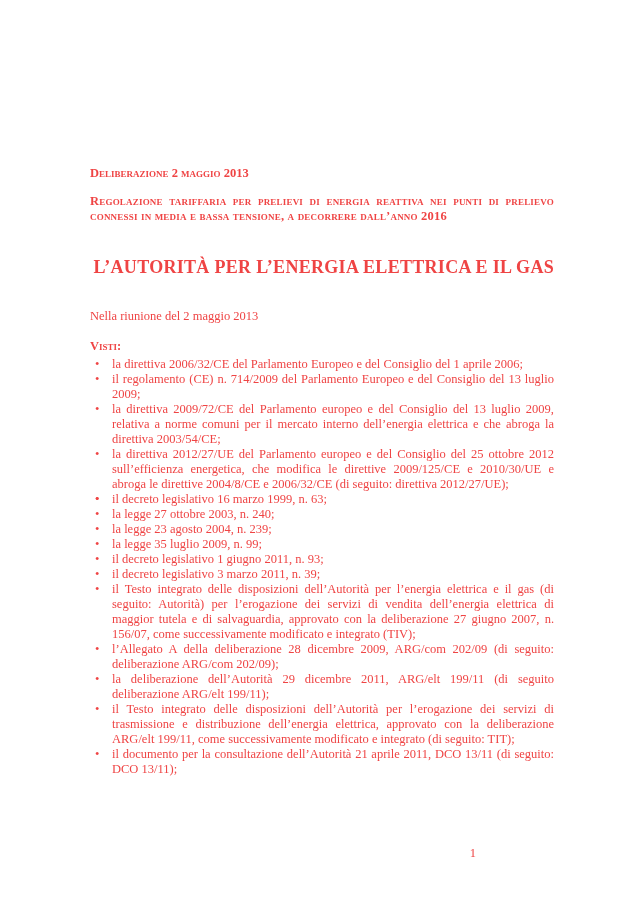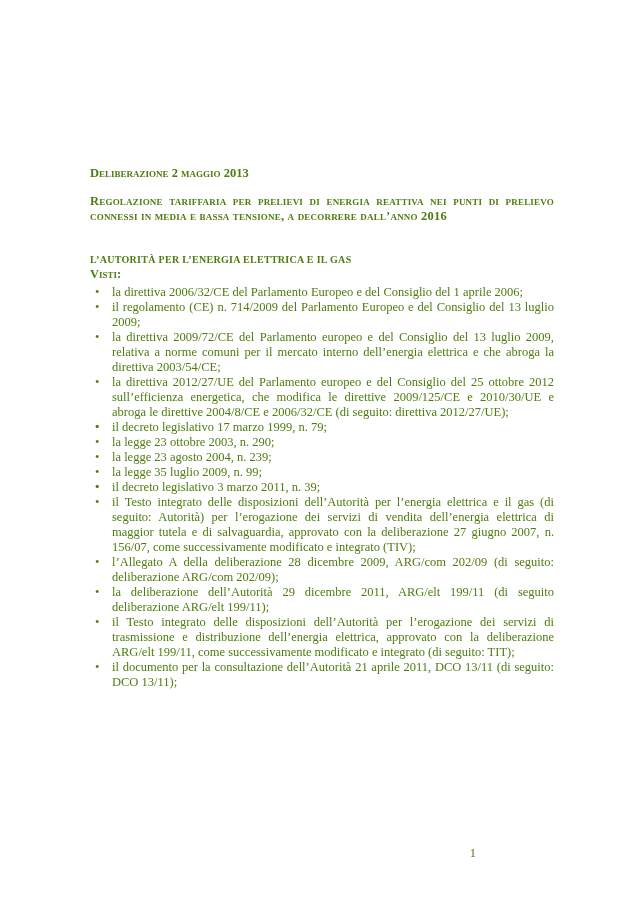--- a/index.html
+++ b/index.html
@@ -7,47 +7,48 @@
     padding: 0;
     background: #ffffff;
   }
   .page {
     position: relative;
     width: 563px;
     height: 906px;
     background: #ffffff;
     overflow: hidden;
     font-family: "Liberation Serif", "DejaVu Serif", serif;
-    color: #4d7c0f;
+    color: #ef4444;
     font-size: 12.5px;
     line-height: 15px;
   }
   .content {
     position: absolute;
     left: 90px;
     top: 166px;
     width: 464px;
   }
   .bold { font-weight: bold; }
   .sc { font-variant: small-caps; }
   .subject {
     margin-top: 13px;
     text-align: justify;
     letter-spacing: 0.2px;
   }
   .authority {
-    margin-top: 28px;
-    text-align: left;
-    font-size: 10px;
+    margin-top: 36px;
+    text-align: right;
+    font-size: 18px;
     letter-spacing: 0.3px;
   }
   .meeting {
     margin-top: 34px;
   }
   .visti-heading {
+    margin-top: 15px;
   }
   .visti-list {
     margin: 3px 0 0 0;
     padding: 0 0 0 22px;
     list-style: none;
   }
   .visti-item {
     position: relative;
     text-align: justify;
   }
@@ -68,20 +69,21 @@
 
 <div class="page">
   <div class="content">
 
     <div class="doc-header">
       <div class="sc bold">Deliberazione 2 maggio 2013</div>
       <div class="subject sc bold">Regolazione tariffaria per prelievi di energia reattiva nei punti di prelievo connessi in media e bassa tensione, a decorrere dall’anno 2016</div>
       <div class="authority bold">L’AUTORITÀ PER L’ENERGIA ELETTRICA E IL GAS</div>
     </div>
 
+    <div class="meeting">Nella riunione del 2 maggio 2013</div>
 
     <div class="visti-heading sc bold">Visti:</div>
 
     <ul class="visti-list">
 
         <li class="visti-item">
           <span class="bullet">•</span>
           <span class="item-text">la direttiva 2006/32/CE del Parlamento Europeo e del Consiglio del 1 aprile 2006;</span>
         </li>
 
@@ -99,40 +101,41 @@
           <span class="bullet">•</span>
           <span class="item-text">la direttiva 2012/27/UE del Parlamento europeo e del Consiglio del 25 ottobre 2012 sull’efficienza energetica, che modifica le direttive 2009/125/CE e 2010/30/UE e abroga le direttive 2004/8/CE e 2006/32/CE (di seguito: direttiva 2012/27/UE);</span>
         </li>
 
         <li class="visti-item">
           <span class="bullet">•</span>
         </li>
 
         <li class="visti-item">
           <span class="bullet">•</span>
-          <span class="item-text">il decreto legislativo 17 marzo 1999, n. 79;</span>
+          <span class="item-text">il decreto legislativo 16 marzo 1999, n. 63;</span>
         </li>
 
         <li class="visti-item">
           <span class="bullet">•</span>
-          <span class="item-text">la legge 23 ottobre 2003, n. 290;</span>
+          <span class="item-text">la legge 27 ottobre 2003, n. 240;</span>
         </li>
 
         <li class="visti-item">
           <span class="bullet">•</span>
           <span class="item-text">la legge 23 agosto 2004, n. 239;</span>
         </li>
 
         <li class="visti-item">
           <span class="bullet">•</span>
           <span class="item-text">la legge 35 luglio 2009, n. 99;</span>
         </li>
 
         <li class="visti-item">
           <span class="bullet">•</span>
+          <span class="item-text">il decreto legislativo 1 giugno 2011, n. 93;</span>
         </li>
 
         <li class="visti-item">
           <span class="bullet">•</span>
           <span class="item-text">il decreto legislativo 3 marzo 2011, n. 39;</span>
         </li>
 
         <li class="visti-item">
           <span class="bullet">•</span>
           <span class="item-text">il Testo integrato delle disposizioni dell’Autorità per l’energia elettrica e il gas (di seguito: Autorità) per l’erogazione dei servizi di vendita dell’energia elettrica di maggior tutela e di salvaguardia, approvato con la deliberazione 27 giugno 2007, n. 156/07, come successivamente modificato e integrato (TIV);</span>

